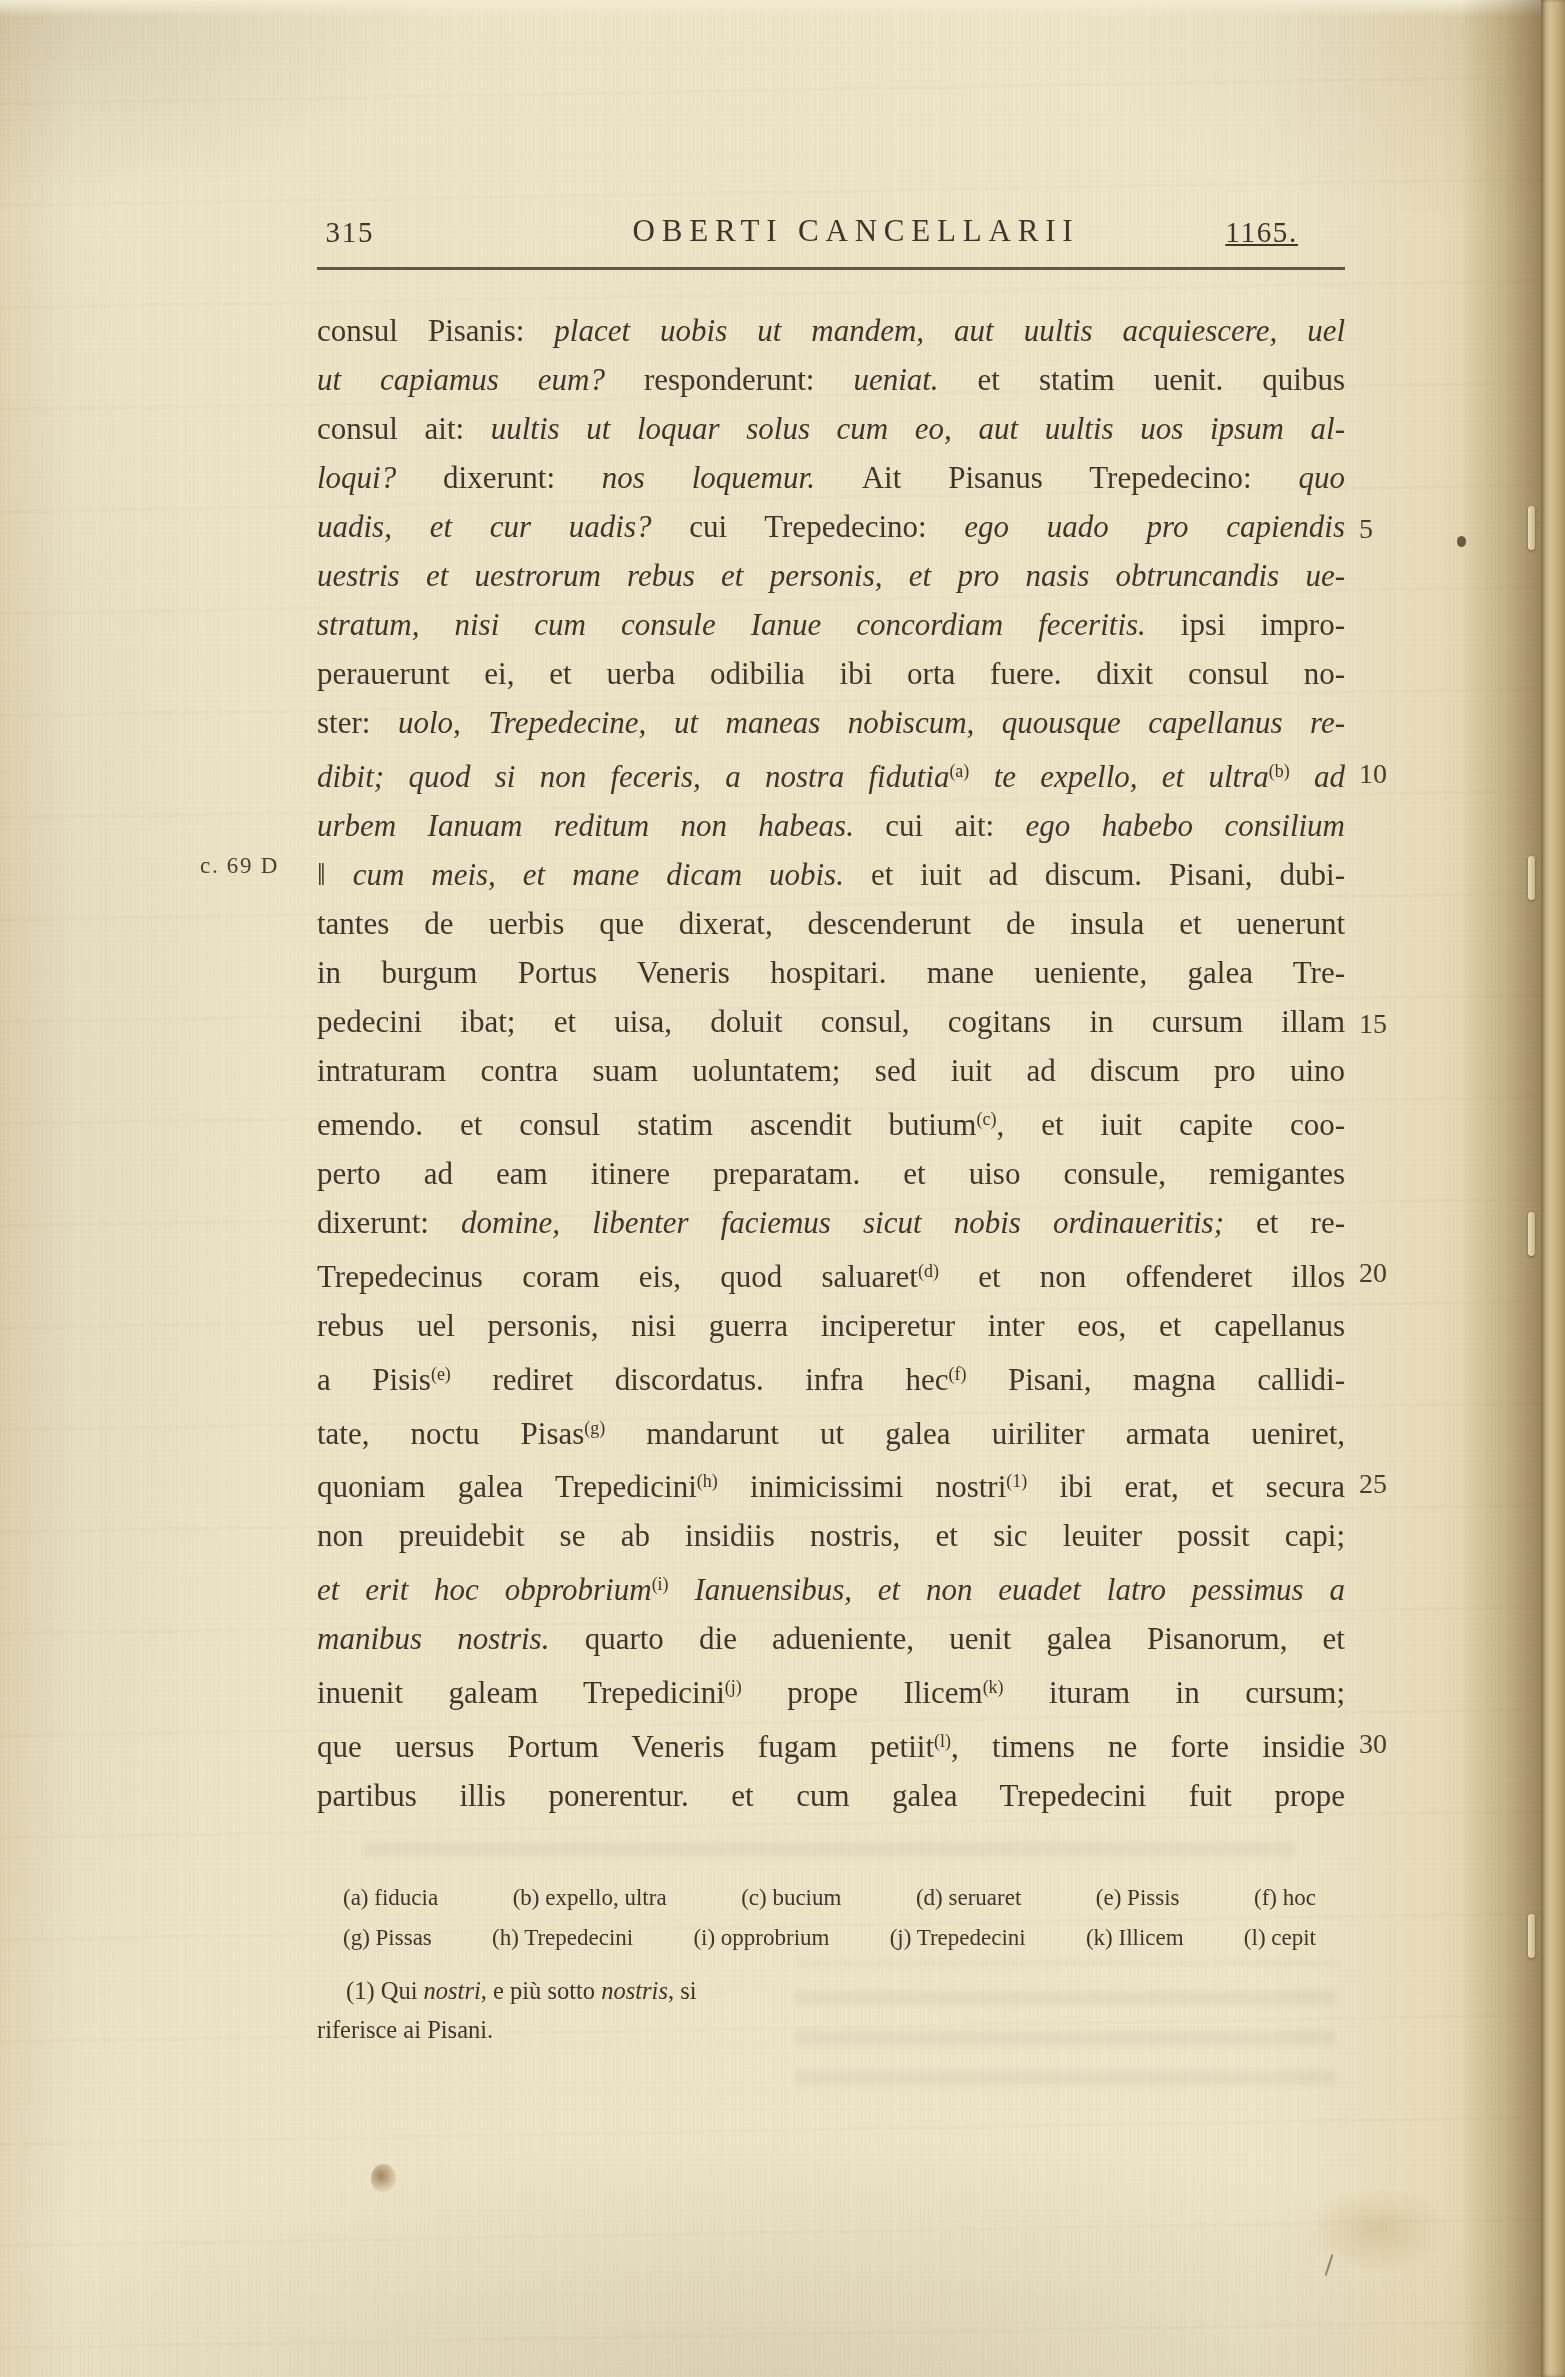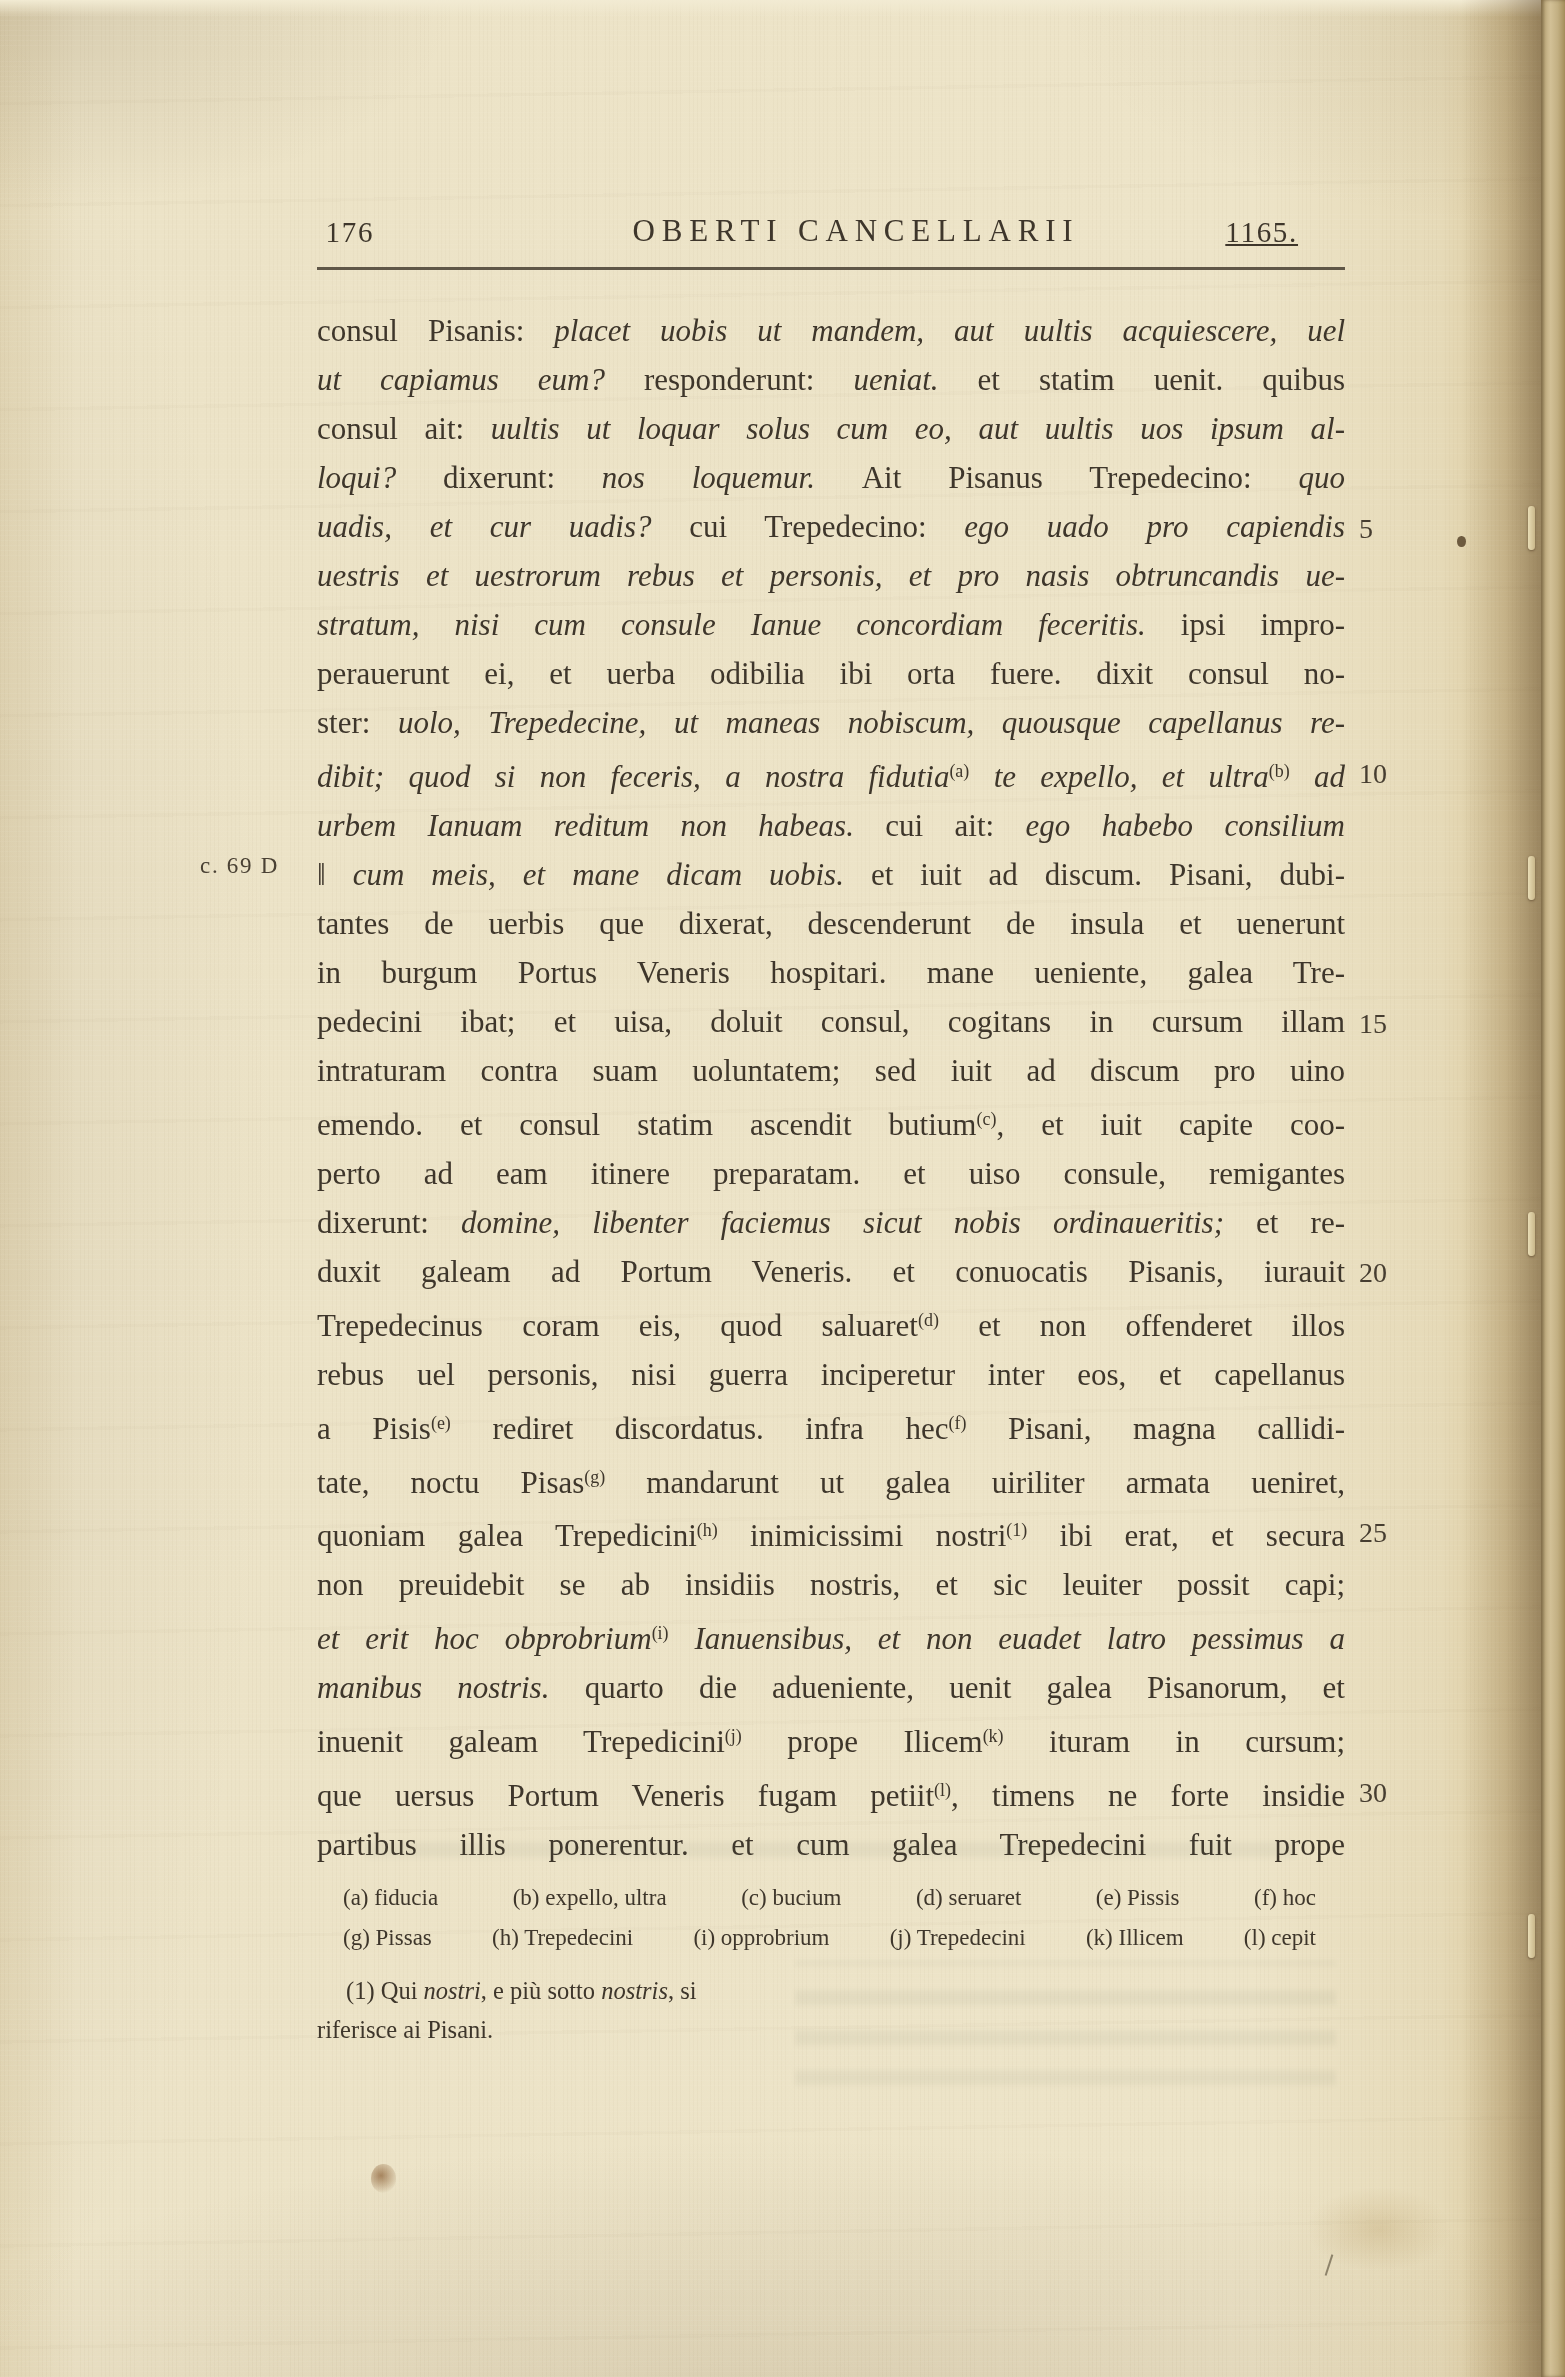--- a/index.html
+++ b/index.html
@@ -103,21 +103,21 @@
 </style>
 </head>
 <body>
 
 <div class="page" style="--ink: #3e362b;">
 
   <div class="texture"></div>
   <div class="top-edge"></div>
 
   <div class="header">
-    <span class="pagenum">176</span>
+    <span class="pagenum">315</span>
     <span class="runtitle">OBERTI CANCELLARII</span>
     <span class="year">1165.</span>
   </div>
   <div class="rule"></div>
 
   <div class="margin-note">c. 69 D</div>
 
   <div class="textblock" id="textblock">
       <div class="line"><span class="ro">consul Pisanis: </span><span class="it">placet uobis ut mandem, aut uultis acquiescere, uel</span></div>
       <div class="line"><span class="it">ut capiamus eum? </span><span class="ro">responderunt: </span><span class="it">ueniat. </span><span class="ro">et statim uenit. quibus</span></div>
@@ -131,21 +131,21 @@
       <div class="line"><span class="it">dibit; quod si non feceris, a nostra fidutia</span><span class="sup">(a)</span><span class="it"> te expello, et ultra</span><span class="sup">(b)</span><span class="it"> ad</span><span class="lineno">10</span></div>
       <div class="line"><span class="it">urbem Ianuam reditum non habeas. </span><span class="ro">cui ait: </span><span class="it">ego habebo consilium</span></div>
       <div class="line"><span class="ro">‖ </span><span class="it">cum meis, et mane dicam uobis. </span><span class="ro">et iuit ad discum. Pisani, dubi-</span></div>
       <div class="line"><span class="ro">tantes de uerbis que dixerat, descenderunt de insula et uenerunt</span></div>
       <div class="line"><span class="ro">in burgum Portus Veneris hospitari. mane ueniente, galea Tre-</span></div>
       <div class="line"><span class="ro">pedecini ibat; et uisa, doluit consul, cogitans in cursum illam</span><span class="lineno">15</span></div>
       <div class="line"><span class="ro">intraturam contra suam uoluntatem; sed iuit ad discum pro uino</span></div>
       <div class="line"><span class="ro">emendo. et consul statim ascendit butium</span><span class="sup">(c)</span><span class="ro">, et iuit capite coo-</span></div>
       <div class="line"><span class="ro">perto ad eam itinere preparatam. et uiso consule, remigantes</span></div>
       <div class="line"><span class="ro">dixerunt: </span><span class="it">domine, libenter faciemus sicut nobis ordinaueritis; </span><span class="ro">et re-</span></div>
-      <div class="line"><span class="ro">duxit galeam ad Portum Veneris. et conuocatis Pisanis, iurauit</span><span class="lineno">20</span></div>
+      <div class="line"><span class="lineno">20</span></div>
       <div class="line"><span class="ro">Trepedecinus coram eis, quod saluaret</span><span class="sup">(d)</span><span class="ro"> et non offenderet illos</span></div>
       <div class="line"><span class="ro">rebus uel personis, nisi guerra inciperetur inter eos, et capellanus</span></div>
       <div class="line"><span class="ro">a Pisis</span><span class="sup">(e)</span><span class="ro"> rediret discordatus. infra hec</span><span class="sup">(f)</span><span class="ro"> Pisani, magna callidi-</span></div>
       <div class="line"><span class="ro">tate, noctu Pisas</span><span class="sup">(g)</span><span class="ro"> mandarunt ut galea uiriliter armata ueniret,</span></div>
       <div class="line"><span class="ro">quoniam galea Trepedicini</span><span class="sup">(h)</span><span class="ro"> inimicissimi nostri</span><span class="sup">(1)</span><span class="ro"> ibi erat, et secura</span><span class="lineno">25</span></div>
       <div class="line"><span class="ro">non preuidebit se ab insidiis nostris, et sic leuiter possit capi;</span></div>
       <div class="line"><span class="it">et erit hoc obprobrium</span><span class="sup">(i)</span><span class="it"> Ianuensibus, et non euadet latro pessimus a</span></div>
       <div class="line"><span class="it">manibus nostris. </span><span class="ro">quarto die adueniente, uenit galea Pisanorum, et</span></div>
       <div class="line"><span class="ro">inuenit galeam Trepedicini</span><span class="sup">(j)</span><span class="ro"> prope Ilicem</span><span class="sup">(k)</span><span class="ro"> ituram in cursum;</span></div>
       <div class="line"><span class="ro">que uersus Portum Veneris fugam petiit</span><span class="sup">(l)</span><span class="ro">, timens ne forte insidie</span><span class="lineno">30</span></div>

